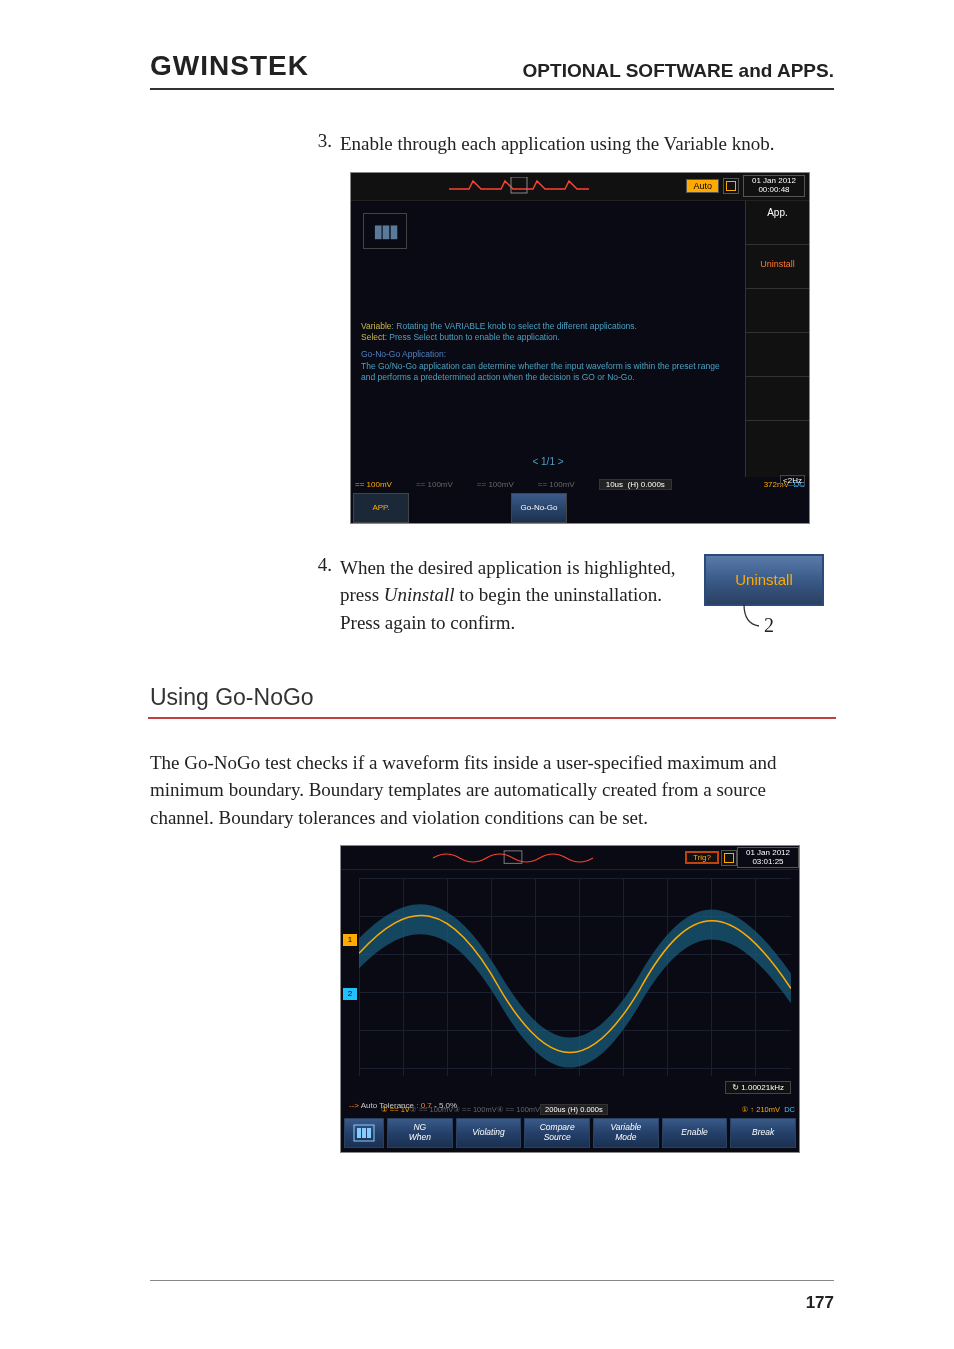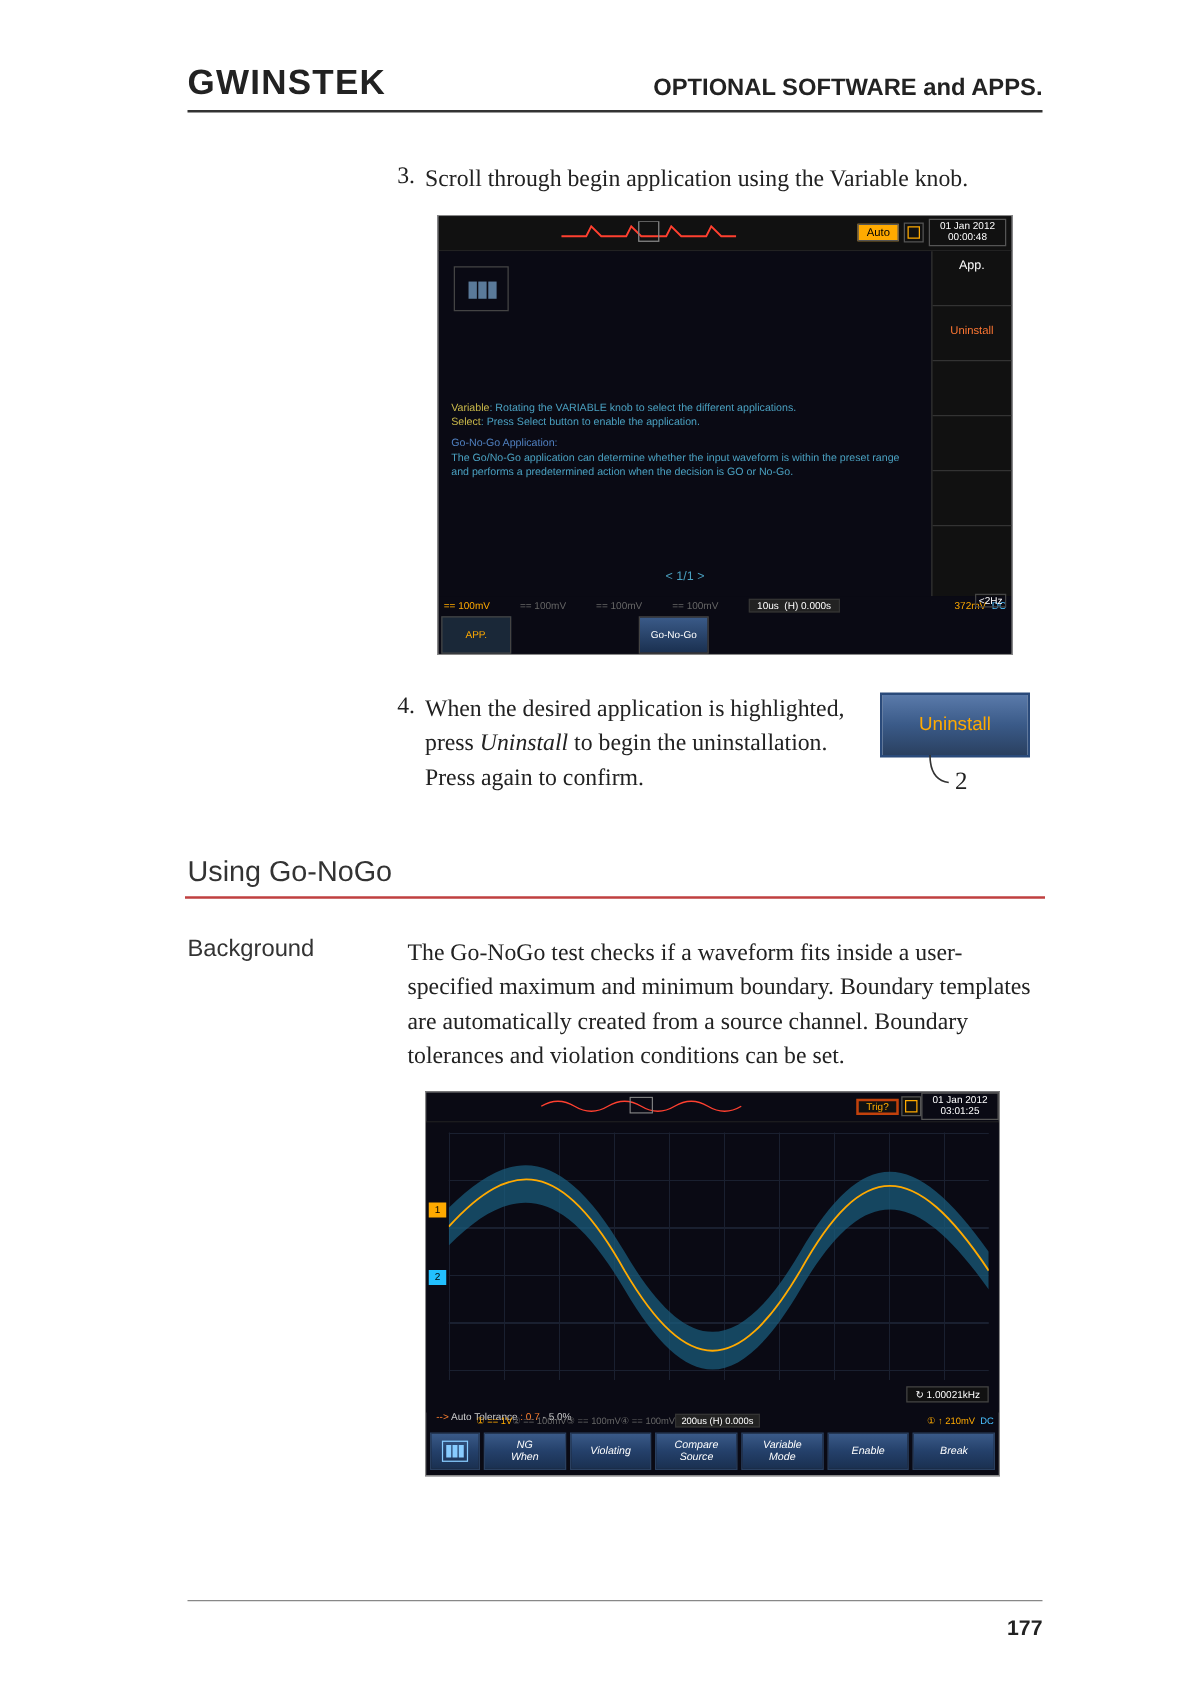--- a/index.html
+++ b/index.html
@@ -155,21 +155,21 @@
 </head>
 <body>
 
 <div class="header">
   <div class="logo"><span>GWINSTEK</span></div>
   <div class="header-title">OPTIONAL SOFTWARE and APPS.</div>
 </div>
 
 <div class="step-row">
   <div class="step-num">3.</div>
-  <div class="step-text">Scroll through begin application using the Variable knob.</div>
+  <div class="step-text">Enable through each application using the Variable knob.</div>
 </div>
 
 <div class="scope-figure-1">
   <div class="scope-top">
     <div class="wave-snippet-1">
       <svg viewBox="0 0 140 18" width="140">
         <polyline points="0,12 20,12 24,4 32,12 52,12 56,4 64,12 84,12 88,4 96,12 116,12 120,4 128,12 140,12" fill="none" stroke="#ff4030" stroke-width="1.5"></polyline>
         <rect x="62" y="0" width="16" height="16" fill="none" stroke="#888"></rect>
       </svg>
     </div>
@@ -231,21 +231,20 @@
       </svg>
       <div class="uninstall-num">2</div>
     </div>
   </div>
 </div>
 
 <div class="section-head">Using Go-NoGo</div>
 <div class="section-rule"></div>
 
 <div class="bg-row">
-  <div class="bg-label">Background</div>
   <div class="bg-text">The Go-NoGo test checks if a waveform fits inside a user-specified maximum and minimum boundary. Boundary templates are automatically created from a source channel. Boundary tolerances and violation conditions can be set.</div>
 </div>
 
 <div class="scope-figure-2">
   <div class="sf2-top">
     <div class="wave-snippet-2">
       <svg viewBox="0 0 180 18" width="180" height="16">
         <path d="M0,9 Q15,0 30,9 T60,9 T90,9 T120,9 T150,9 T180,9" fill="none" stroke="#ff4030" stroke-width="1.3"></path>
         <rect x="80" y="1" width="20" height="14" fill="none" stroke="#888"></rect>
       </svg>

